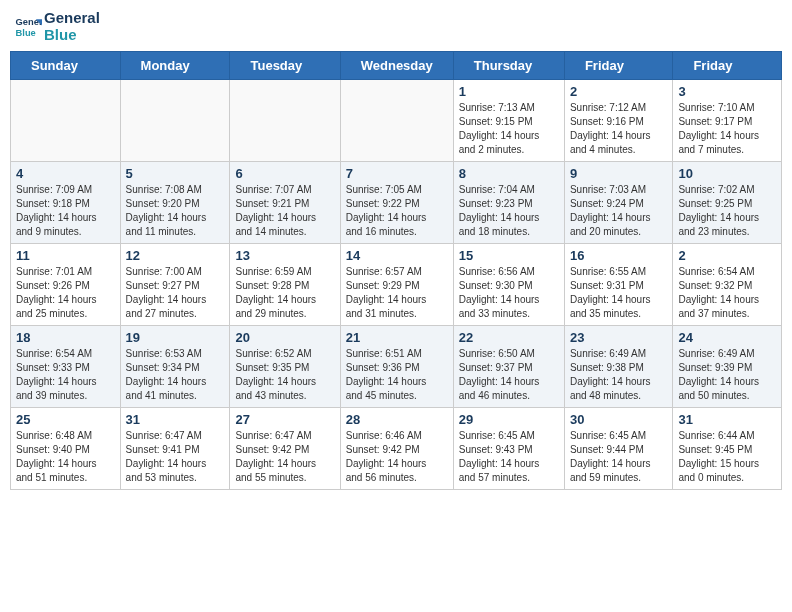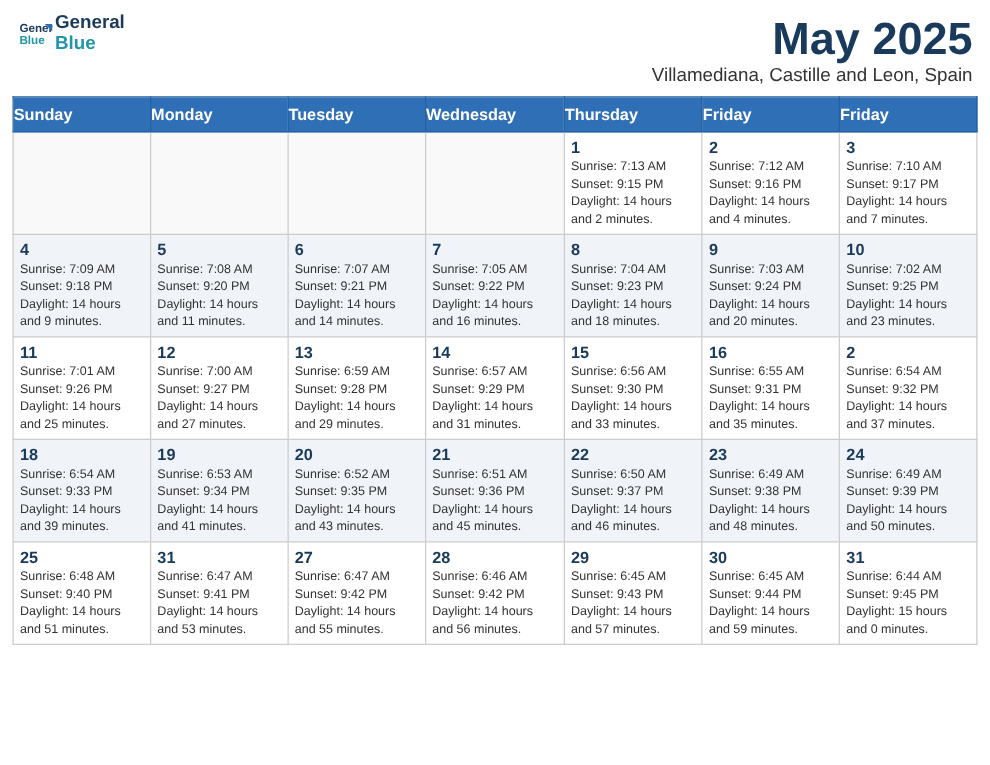--- a/index.html
+++ b/index.html
@@ -42,21 +42,21 @@
     .calendar {
       width: 100%;
       border-collapse: collapse;
       border: 1px solid #ccc;
     }
     .calendar th {
       background: #2f6fb5;
       color: #fff;
       font-size: 13px;
       font-weight: bold;
-      padding: 6px 0;
+      padding: 6px 20px;
       text-align: left;
       border: 1px solid #2560a0;
     }
     .calendar td {
       border: 1px solid #ccc;
       vertical-align: top;
       padding: 4px 5px;
       width: 113px;
       min-height: 80px;
       font-size: 11px;
@@ -89,24 +89,20 @@
       <rect x="0" y="0" width="36" height="36" fill="white"></rect>
       <text x="2" y="16" font-size="12" font-weight="bold" fill="#1a3a5c" font-family="Arial">General</text>
       <text x="2" y="29" font-size="12" font-weight="bold" fill="#2196a8" font-family="Arial">Blue</text>
       <polygon points="28,8 36,8 36,16" fill="#2f6fb5"></polygon>
     </svg>
     <div>
       <div style="font-size:15px;font-weight:bold;color:#1a3a5c;line-height:1.1;">General</div>
       <div style="font-size:15px;font-weight:bold;color:#2196a8;line-height:1.1;">Blue</div>
     </div>
   </div>
-  <div class="title-area">
-    <div class="month-title">May 2025</div>
-    <div class="subtitle">Villamediana, Castille and Leon, Spain</div>
-  </div>
 </div>
 
 <table class="calendar">
   <thead>
     <tr>
     <th>Sunday</th>
         <th>Monday</th>
         <th>Tuesday</th>
         <th>Wednesday</th>
         <th>Thursday</th>

